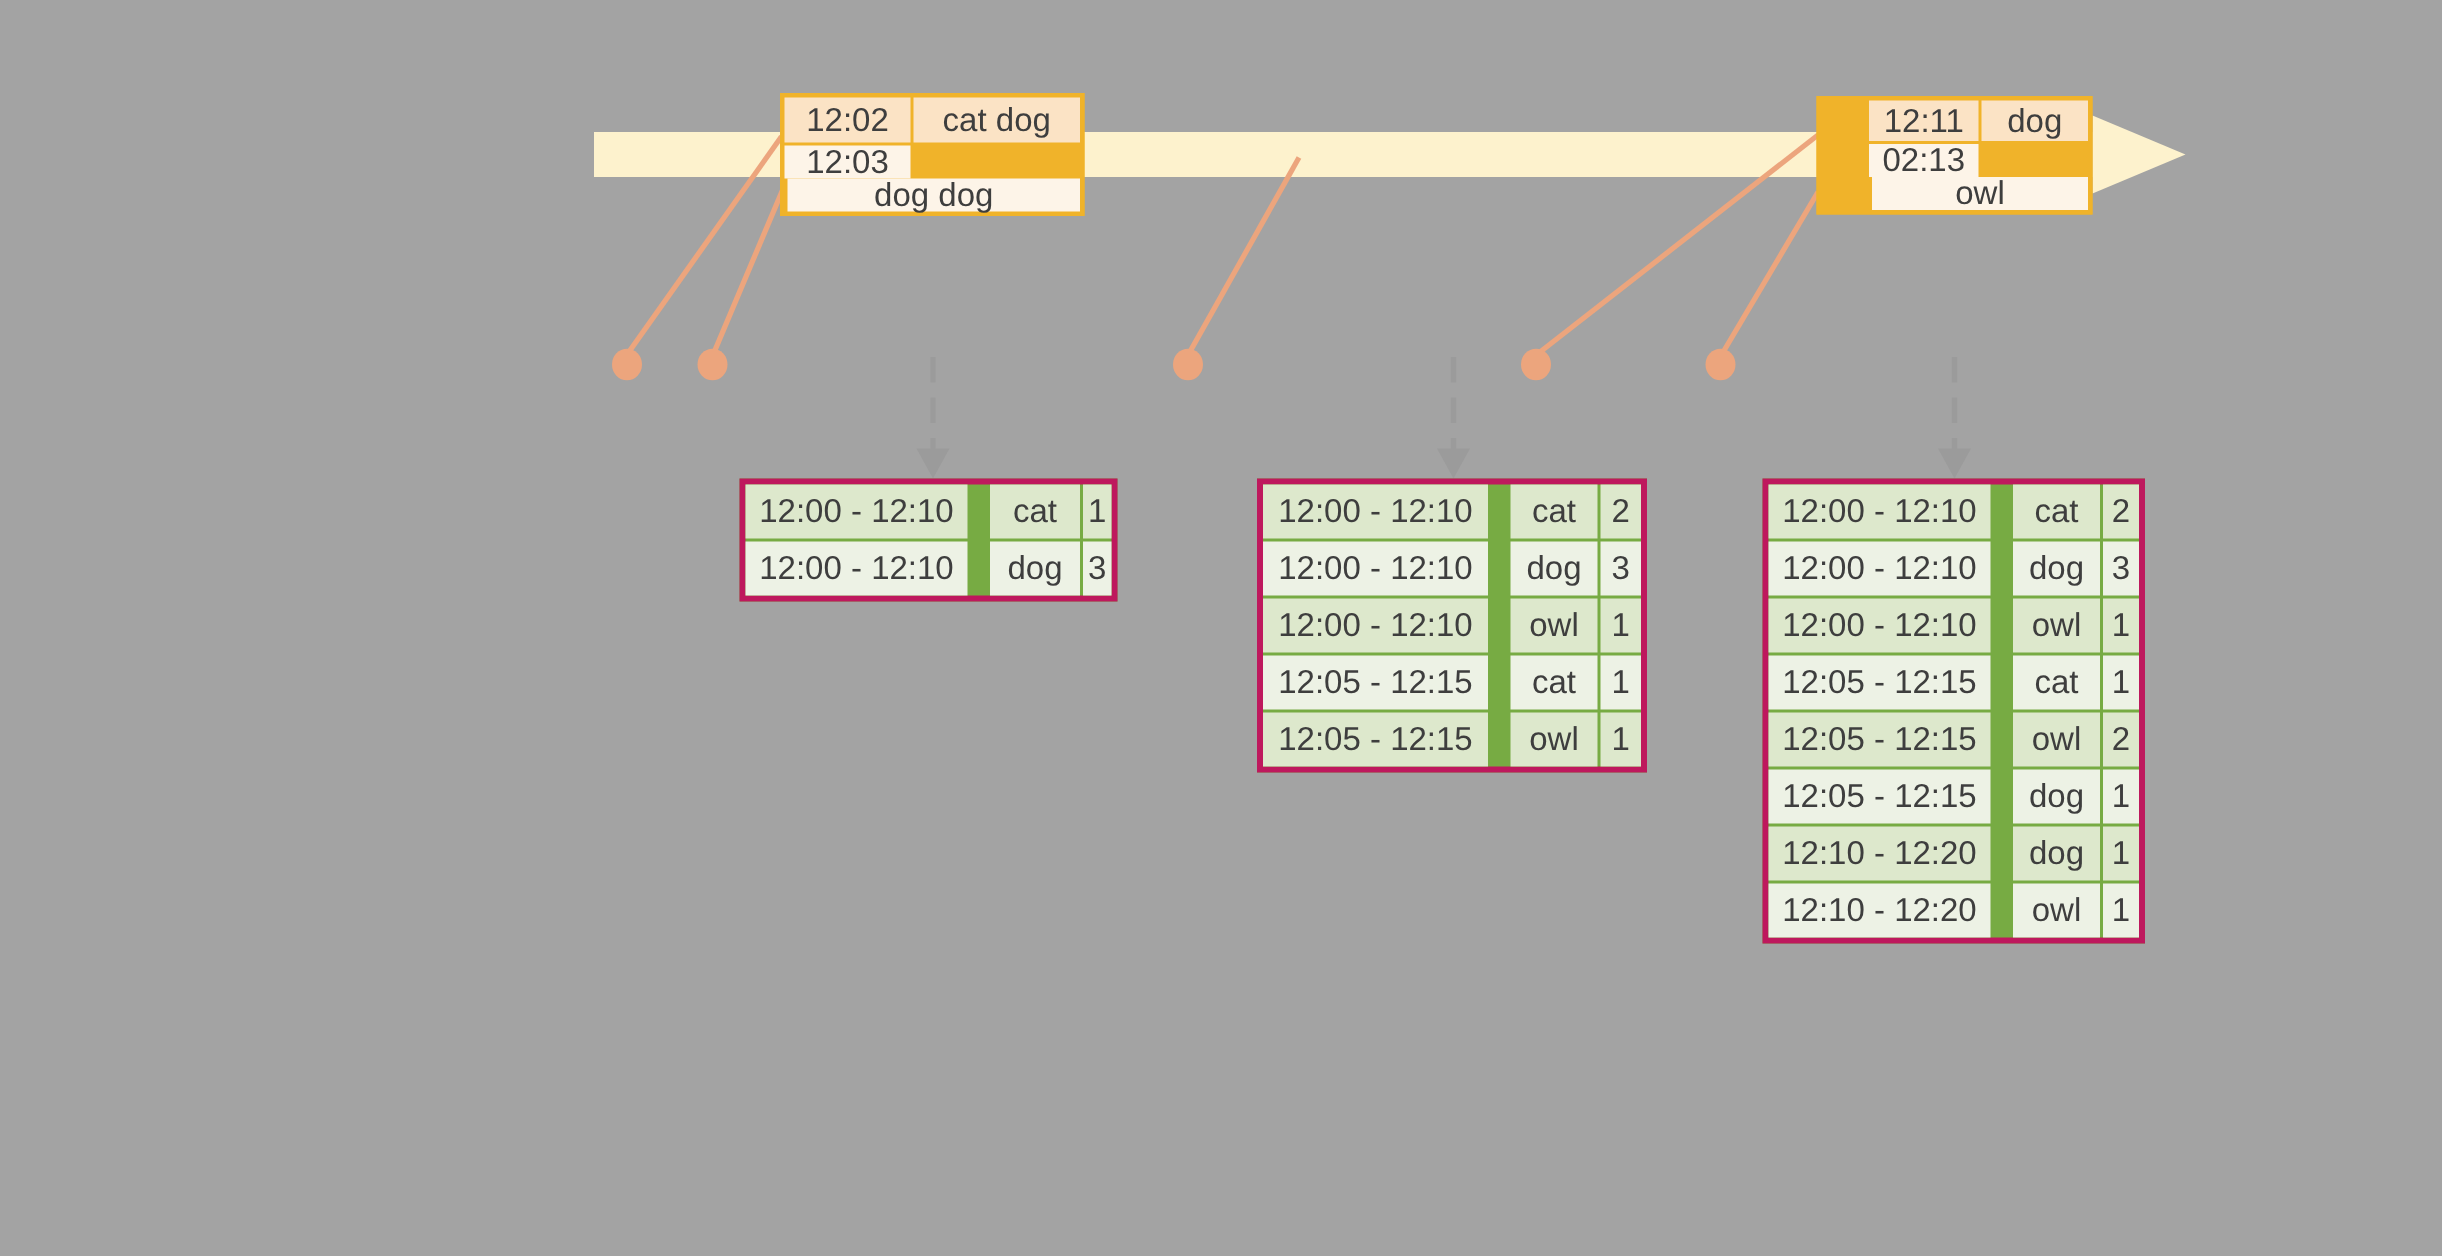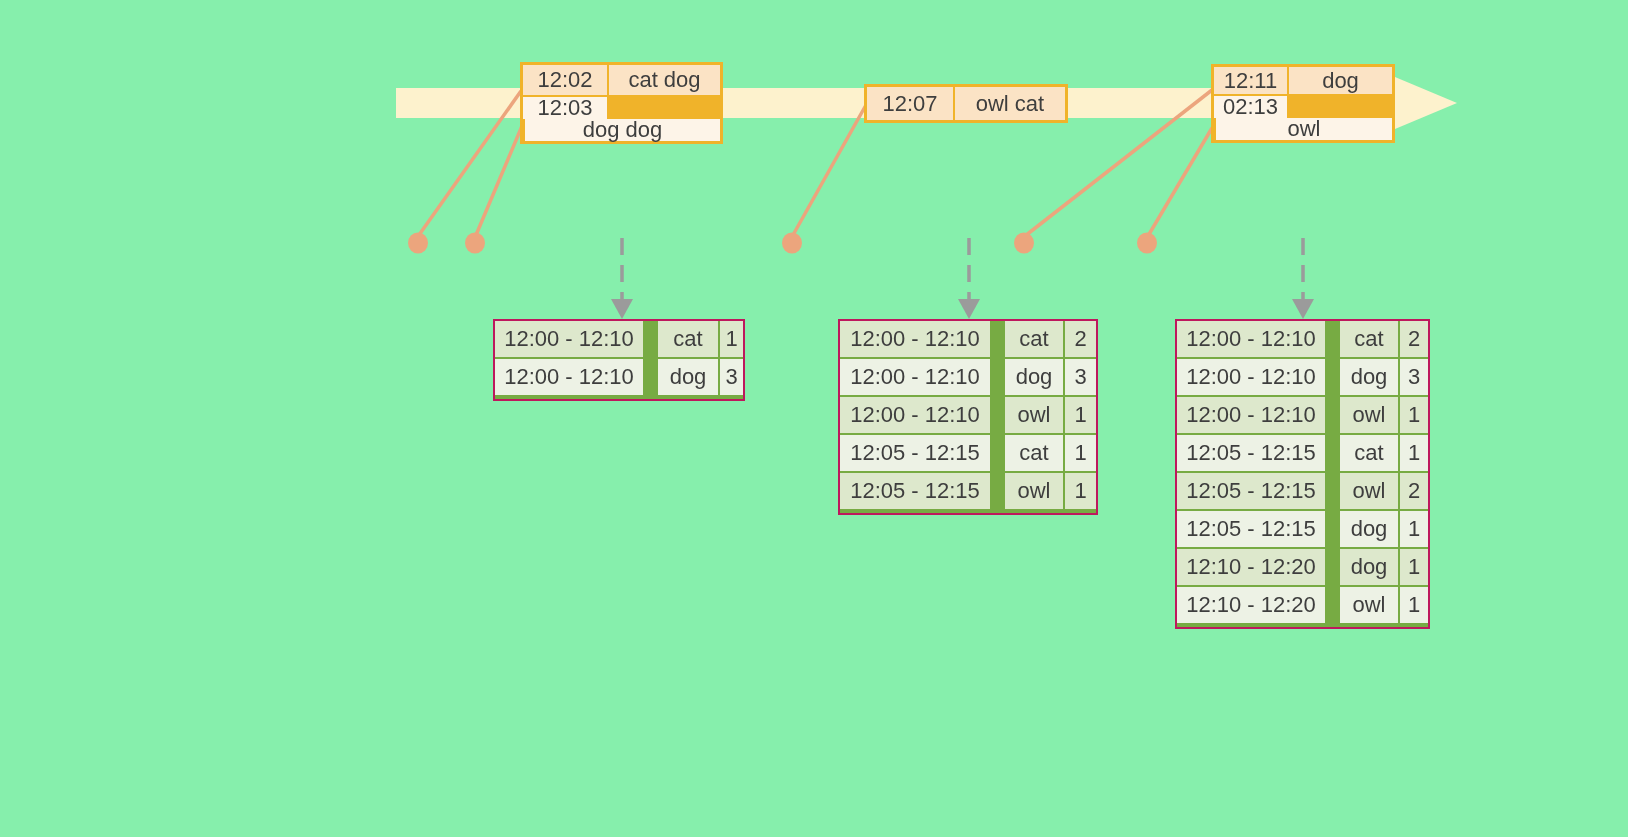--- a/index.html
+++ b/index.html
@@ -1,17 +1,17 @@
 <!DOCTYPE html>
 <html><head>
 <meta charset="utf-8">
 <style>
   html,body{margin:0;padding:0;background:#000;}
   .canvas{
-    position:relative;width:1628px;height:837px;background:#86efac;overflow:hidden;
+    position:relative;width:1628px;height:837px;background:#a3a3a3;overflow:hidden;
     font-family:"Liberation Sans", sans-serif;color:#3e3e3e;
   }
   .layer{position:absolute;left:0;top:0;}
 
   
   .etable{
     position:absolute;box-sizing:border-box;border:3px solid #f0b32a;
     display:flex;flex-direction:column;z-index:2;background:#f0b32a;
   }
   .erow{display:flex;flex:1;}
@@ -20,27 +20,27 @@
     display:flex;align-items:center;justify-content:center;
     font-size:22px;line-height:1;
   }
   .ecell.time{width:84px;flex:none;}
   .ecell.words{flex:1;margin-left:2px;}
   .erow.dark  .ecell{background:#fbe3c5;}
   .erow.light .ecell{background:#fdf4e8;}
 
   #etable1{left:520px;top:62px;width:203px;height:82px;}
   #etable2{left:864px;top:84px;width:204px;height:39px;}
-  #etable3{left:1211px;top:64px;width:184px;height:79px;}
+  #etable3{left:1211px;top:64px;width:184px;height:79px;padding-left:32px;}
   #etable2 .ecell.time{width:86px;}
   #etable3 .ecell.time{width:73px;}
 
   
   .gtable{
-    position:absolute;box-sizing:border-box;border:2px solid #be185d;
+    position:absolute;box-sizing:border-box;border:4px solid #be185d;
     display:flex;flex-direction:column;z-index:2;background:#77ab43;
   }
   .grow{display:flex;height:36px;flex:none;}
   .grow + .grow{margin-top:2px;}
   .gc{
     display:flex;align-items:center;justify-content:center;
     font-size:22px;line-height:1;
   }
   .gc.win{width:148px;flex:none;}
   .gc.word{width:60px;flex:none;margin-left:15px;}
@@ -95,26 +95,20 @@
     <div class="erow dark">
       <div class="ecell time">12:02</div>
       <div class="ecell words">cat dog</div>
     </div>
     <div class="erow light">
       <div class="ecell time">12:03</div>
       <div class="ecell words">dog dog</div>
     </div>
   </div>
 
-  <div id="etable2" class="etable">
-    <div class="erow dark">
-      <div class="ecell time">12:07</div>
-      <div class="ecell words">owl cat</div>
-    </div>
-  </div>
 
   <div id="etable3" class="etable">
     <div class="erow dark">
       <div class="ecell time">12:11</div>
       <div class="ecell words">dog</div>
     </div>
     <div class="erow light">
       <div class="ecell time">02:13</div>
       <div class="ecell words">owl</div>
     </div>

